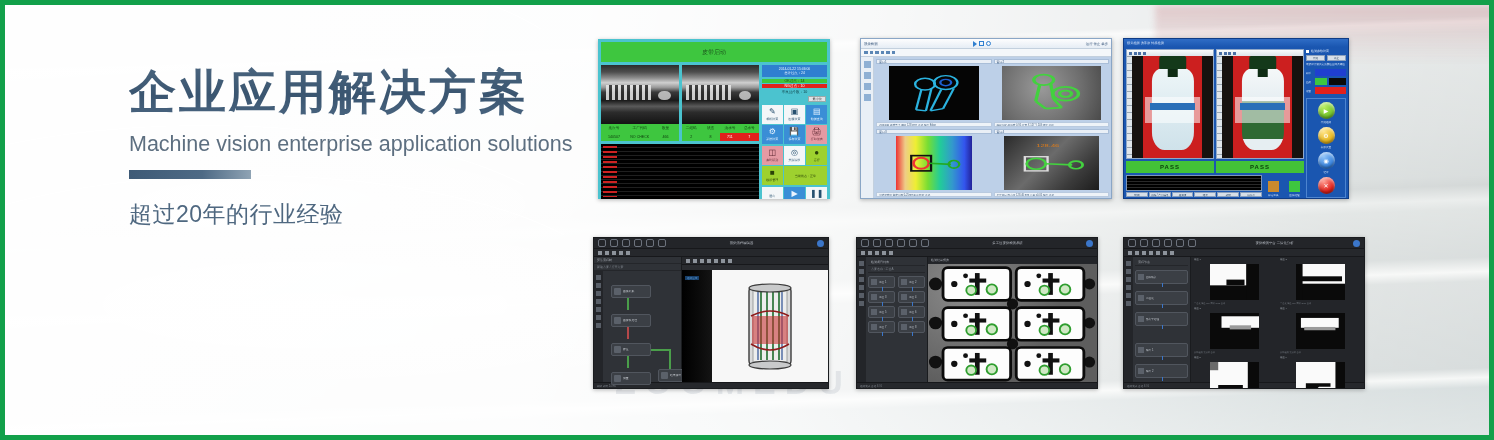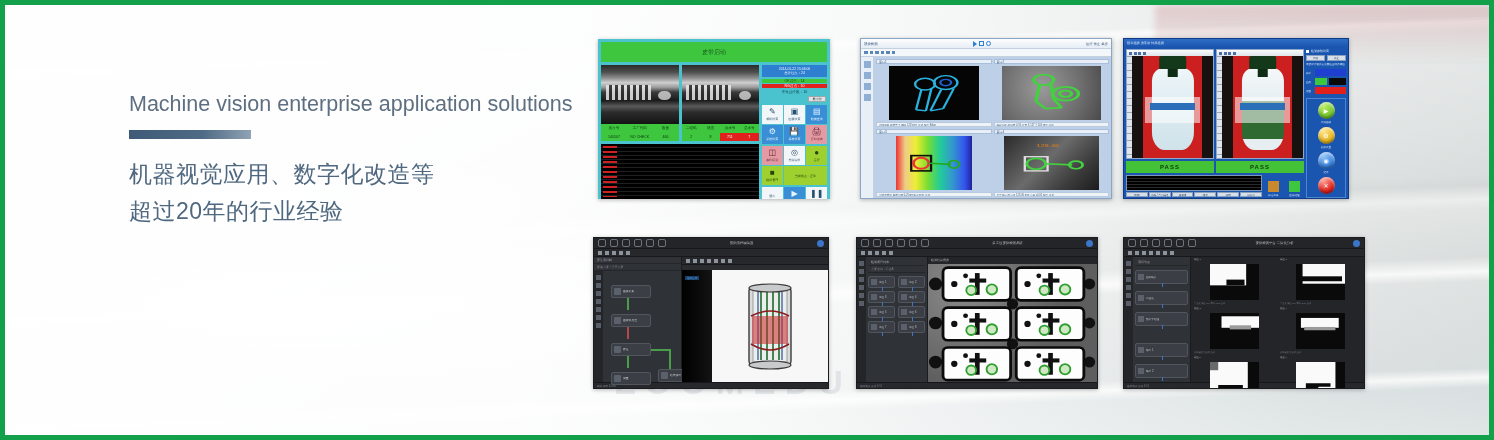--- a/index.html
+++ b/index.html
@@ -64,21 +64,21 @@
   #headline {
     font-family: "Liberation Serif", serif;
     font-size: 47px; font-weight: 700; letter-spacing: 3px;
     color: #3d5a75;
     background: linear-gradient(180deg, #49647e 0%, #3a5570 55%, #4a6580 100%);
     -webkit-background-clip: text; background-clip: text;
     -webkit-text-fill-color: transparent;
     line-height: 1.08;
   }
   #subhead {
-    margin-top: 25px;
+    margin-top: 14px;
     font-size: 21.5px; color: #5d6f80; letter-spacing: 0px;
     white-space: nowrap;
   }
   #divider {
     margin-top: 13px; width: 122px; height: 9px;
     background: linear-gradient(90deg, #3e5a76 0%, #4e6a85 60%, #8fa3b4 100%);
   }
   #bullets { margin-top: 17px; }
   .bullet {
     font-size: 23px; color: #4f6880; line-height: 1.62;
@@ -317,24 +317,24 @@
   <div id="bg-swoosh">
     <div class="swoosh-line" style="left:-180px;top:120px;width:760px;height:260px;"></div>
     <div class="swoosh-line" style="left:-140px;top:170px;width:760px;height:260px;"></div>
     <div class="swoosh-line" style="left:-100px;top:-40px;width:700px;height:300px;"></div>
   </div>
 
   <div id="watermark-cn">机器视觉</div>
   <div id="watermark">ZOOMEDU</div>
 
   <div id="copy">
+    <div id="headline">企业应用解决方案</div>
     <div id="subhead">Machine vision enterprise application solutions</div>
     <div id="divider"></div>
     <div id="bullets">
-      <div class="bullet">机器视觉应用、数字化改造等</div>
       <div class="bullet">超过20年的行业经验</div>
     </div>
   </div>
 
   <div class="panel shadow" id="p1">
     <div id="p1-title">皮带启动</div>
     <div id="p1-body">
 
       <div id="p1-left">
         <div id="p1-cams">

